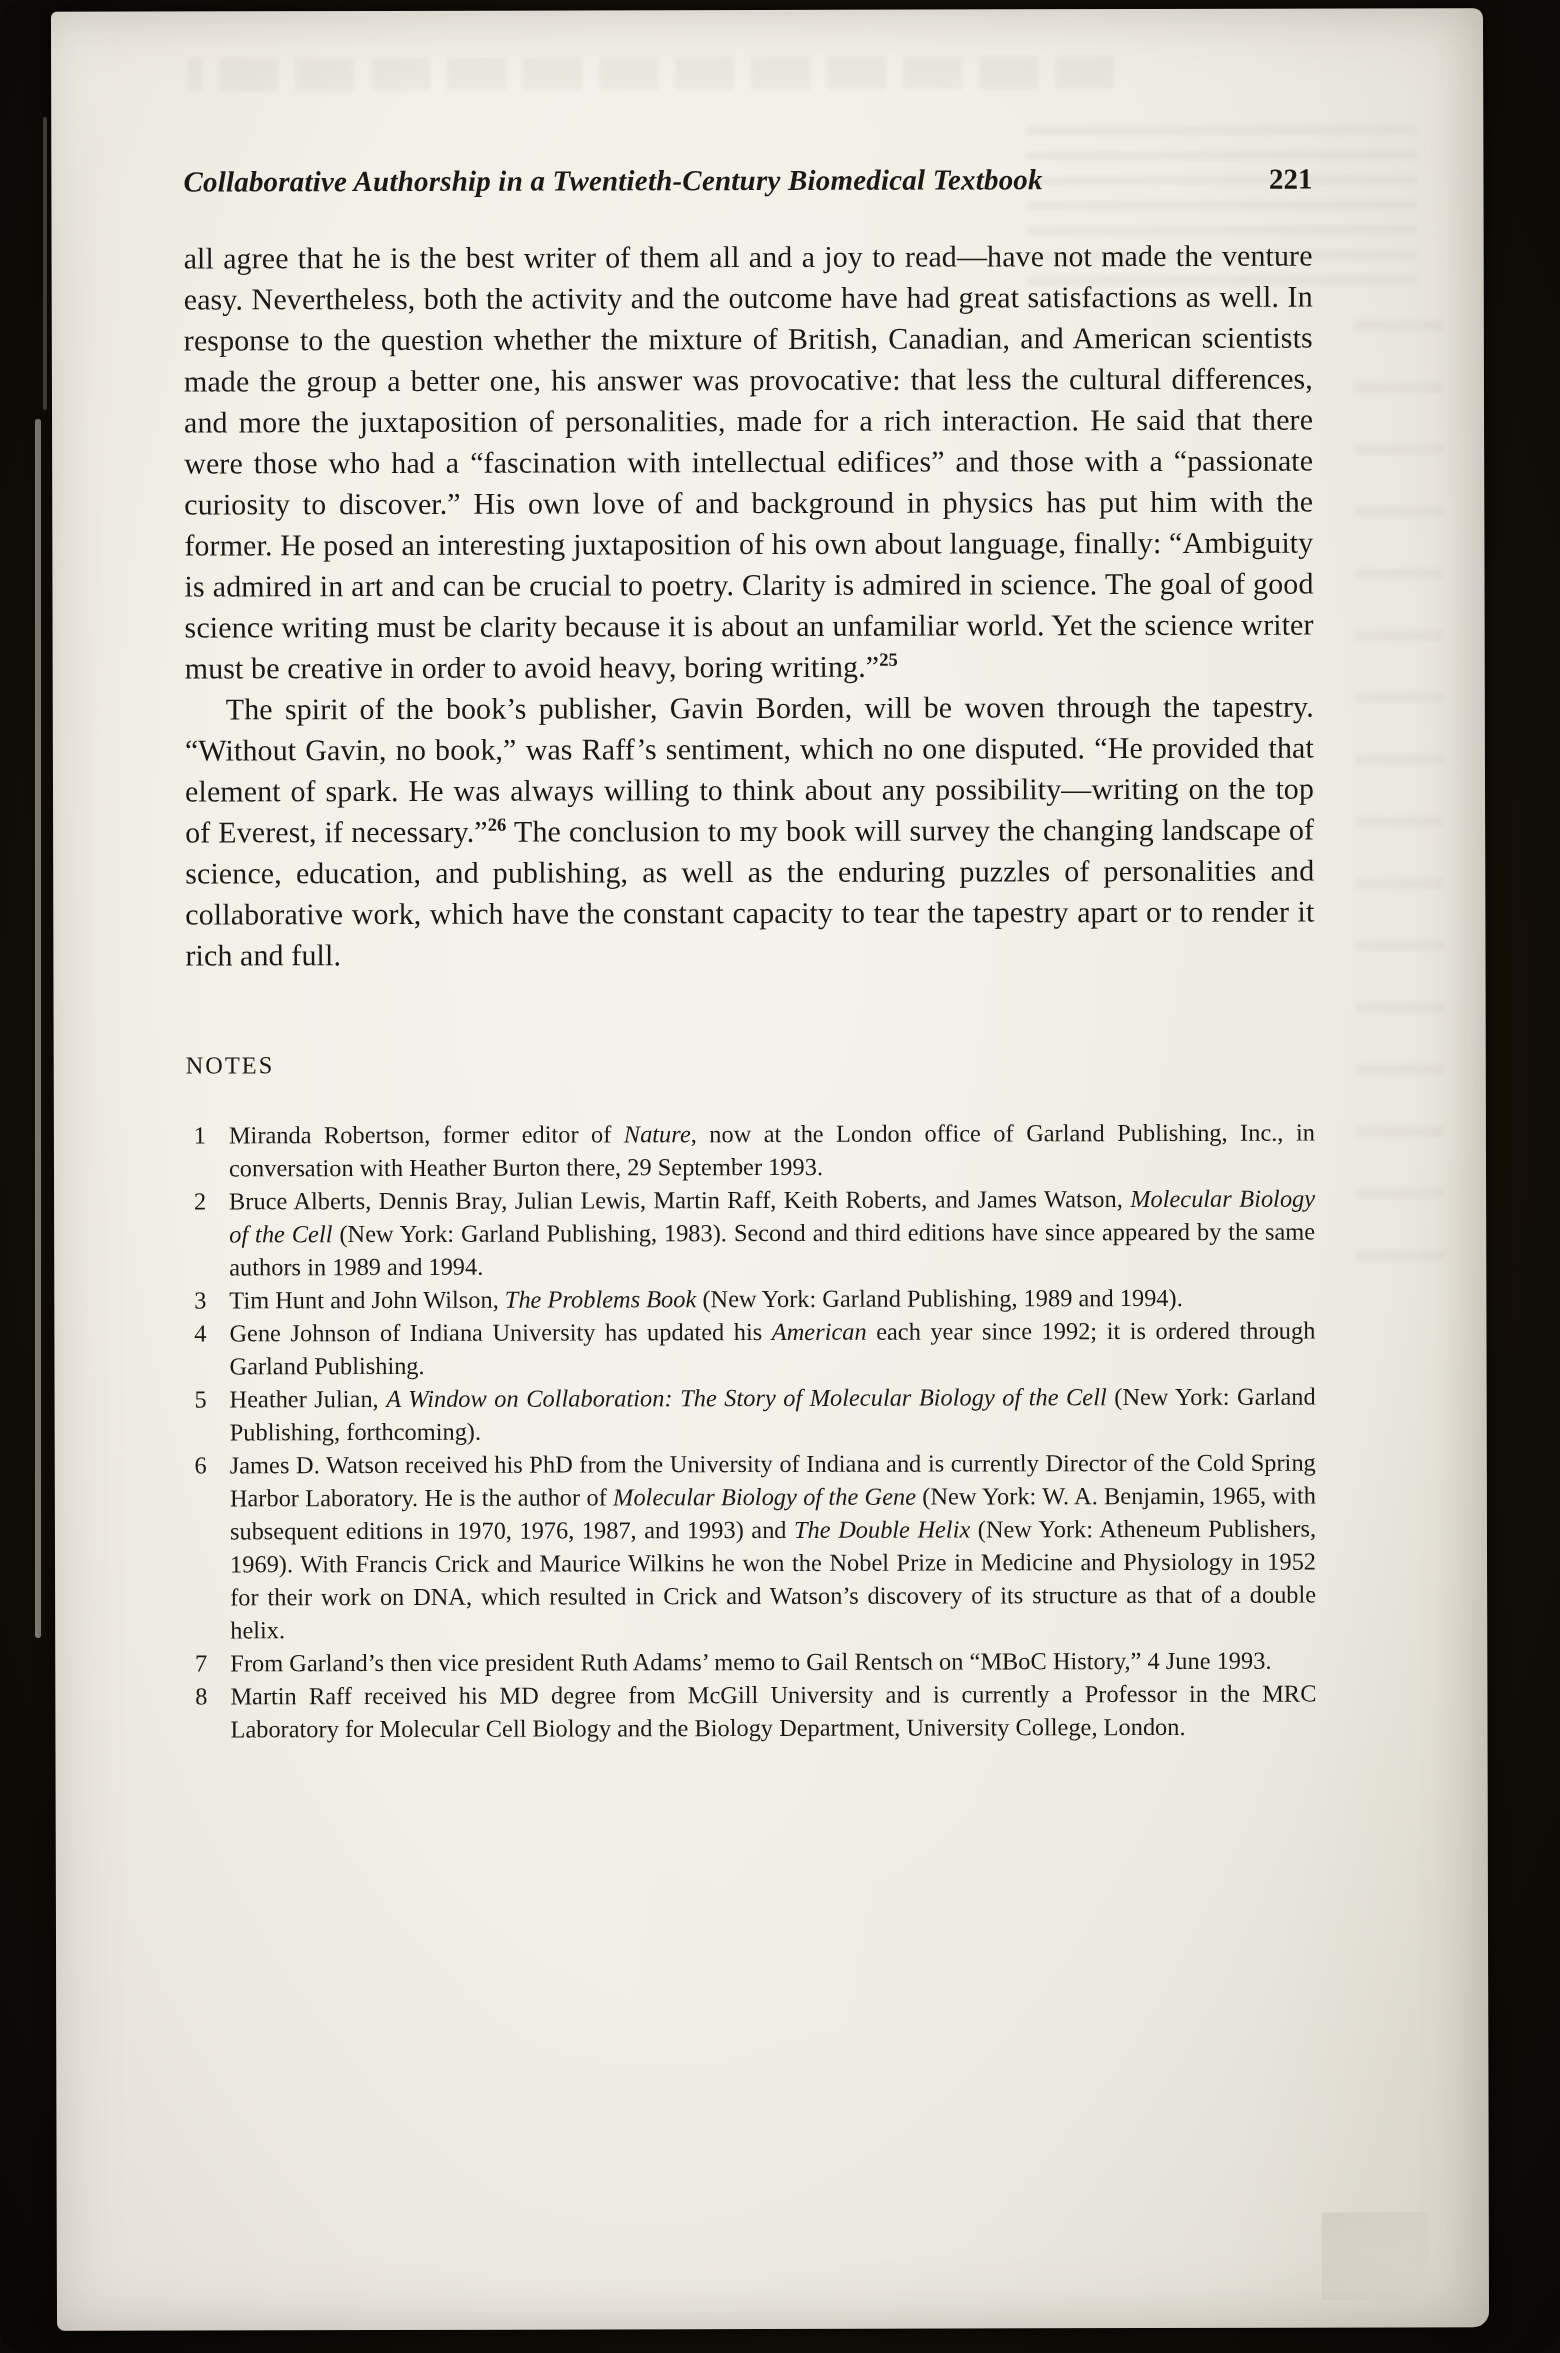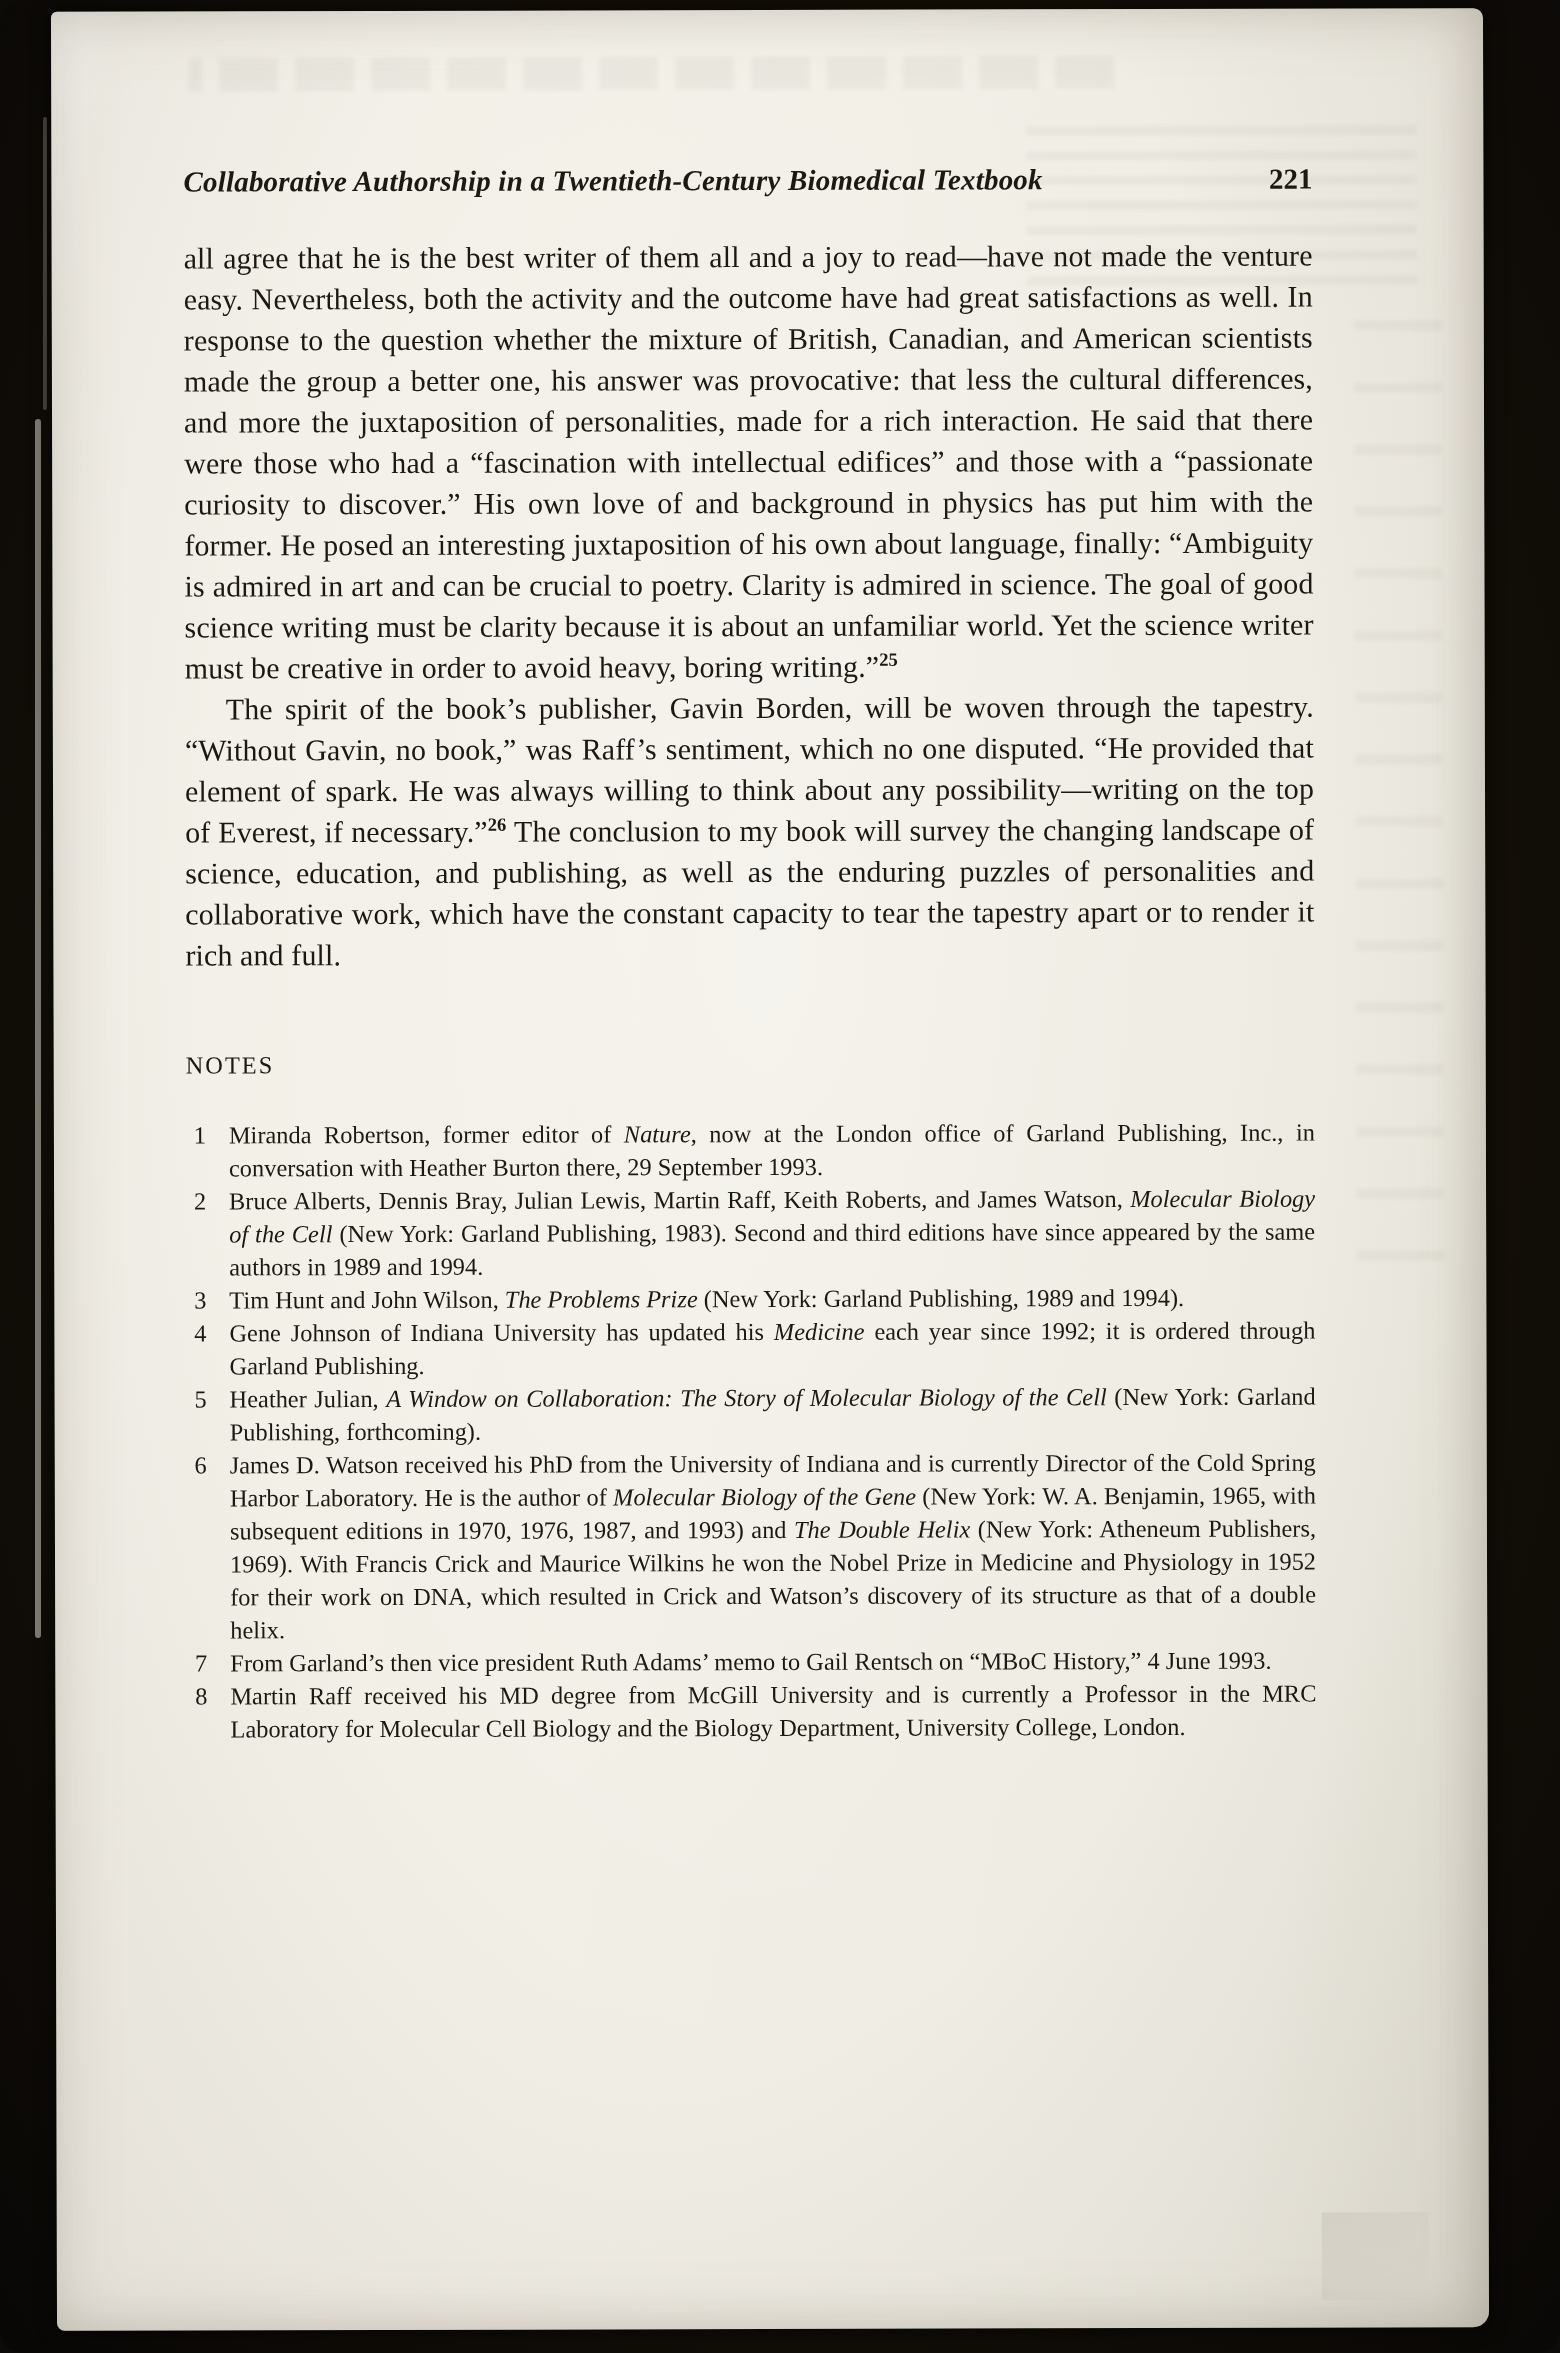--- a/index.html
+++ b/index.html
@@ -107,25 +107,25 @@
           <div class="note-row">
             <div class="note-num">1</div>
             <div class="note-text"><span>Miranda Robertson, former editor of </span><span class="it">Nature</span><span>, now at the London office of Garland Publishing, Inc., in conversation with Heather Burton there, 29 September 1993.</span></div>
           </div>
           <div class="note-row">
             <div class="note-num">2</div>
             <div class="note-text"><span>Bruce Alberts, Dennis Bray, Julian Lewis, Martin Raff, Keith Roberts, and James Watson, </span><span class="it">Molecular Biology of the Cell</span><span> (New York: Garland Publishing, 1983). Second and third editions have since appeared by the same authors in 1989 and 1994.</span></div>
           </div>
           <div class="note-row">
             <div class="note-num">3</div>
-            <div class="note-text"><span>Tim Hunt and John Wilson, </span><span class="it">The Problems Prize</span><span> (New York: Garland Publishing, 1989 and 1994).</span></div>
+            <div class="note-text"><span>Tim Hunt and John Wilson, </span><span class="it">The Problems Book</span><span> (New York: Garland Publishing, 1989 and 1994).</span></div>
           </div>
           <div class="note-row">
             <div class="note-num">4</div>
-            <div class="note-text"><span>Gene Johnson of Indiana University has updated his </span><span class="it">Medicine</span><span> each year since 1992; it is ordered through Garland Publishing.</span></div>
+            <div class="note-text"><span>Gene Johnson of Indiana University has updated his </span><span class="it">American</span><span> each year since 1992; it is ordered through Garland Publishing.</span></div>
           </div>
           <div class="note-row">
             <div class="note-num">5</div>
             <div class="note-text"><span>Heather Julian, </span><span class="it">A Window on Collaboration: The Story of Molecular Biology of the Cell</span><span> (New York: Garland Publishing, forthcoming).</span></div>
           </div>
           <div class="note-row">
             <div class="note-num">6</div>
             <div class="note-text"><span>James D. Watson received his PhD from the University of Indiana and is currently Director of the Cold Spring Harbor Laboratory. He is the author of </span><span class="it">Molecular Biology of the Gene</span><span> (New York: W. A. Benjamin, 1965, with subsequent editions in 1970, 1976, 1987, and 1993) and </span><span class="it">The Double Helix</span><span> (New York: Atheneum Publishers, 1969). With Francis Crick and Maurice Wilkins he won the Nobel Prize in Medicine and Physiology in 1952 for their work on DNA, which resulted in Crick and Watson’s discovery of its structure as that of a double helix.</span></div>
           </div>
           <div class="note-row">

